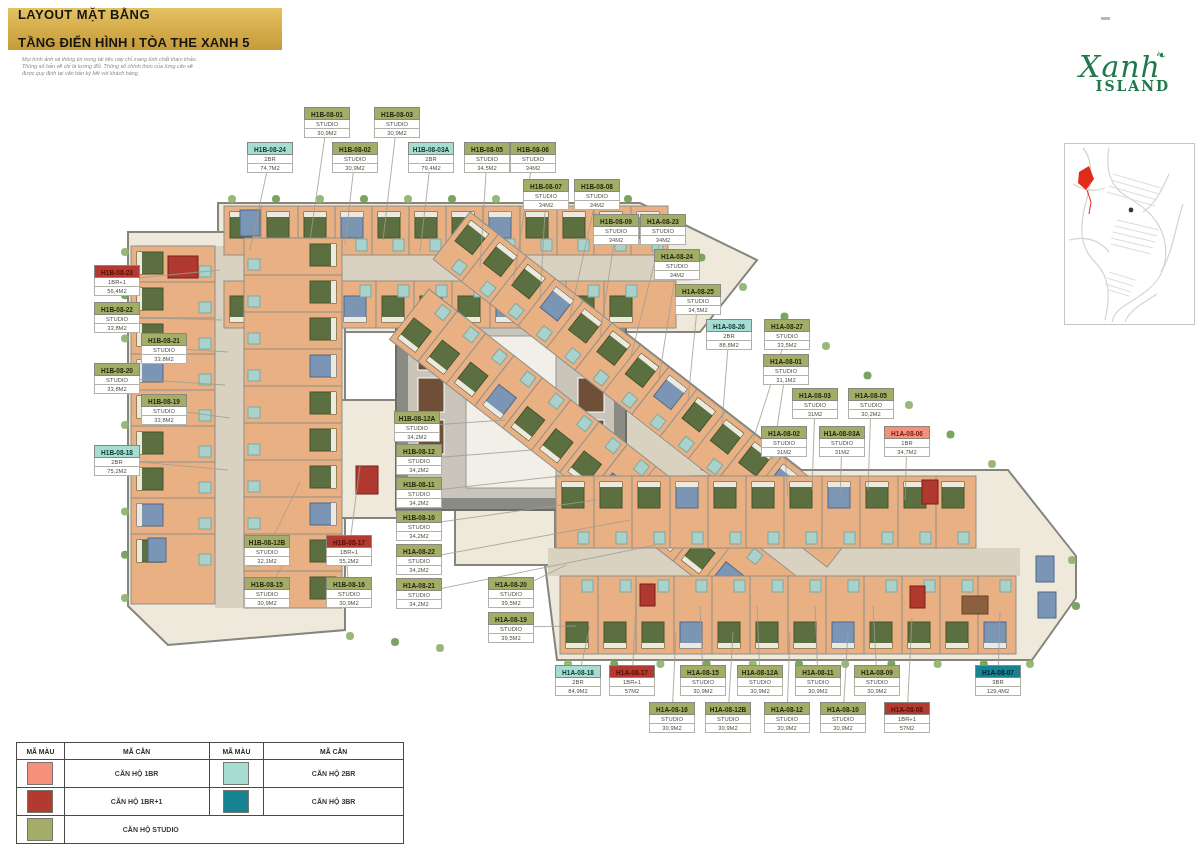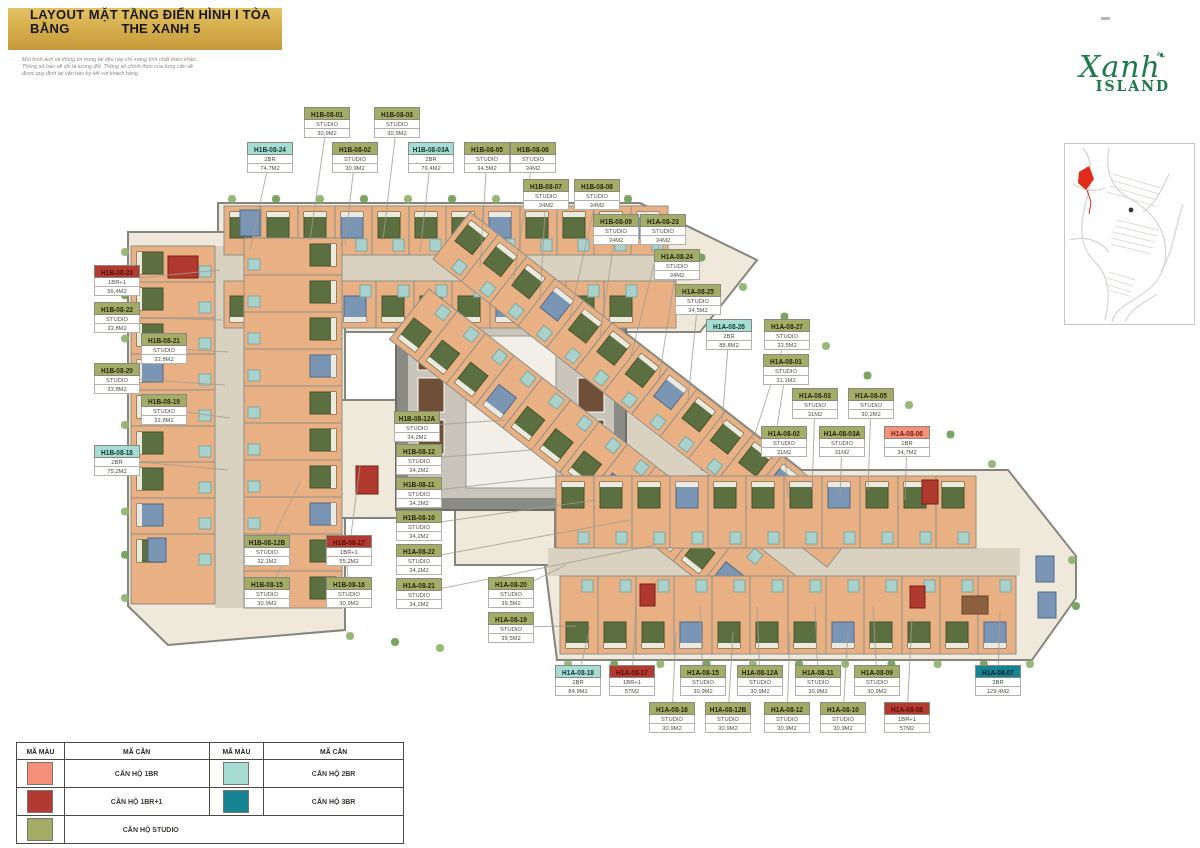--- a/index.html
+++ b/index.html
@@ -1,21 +1,21 @@
 <!DOCTYPE html>
 <html><head>
 <meta charset="utf-8">
 <style>
   html,body{margin:0;padding:0;background:#ffffff;}
   body{width:1200px;height:848px;position:relative;overflow:hidden;
        font-family:"Liberation Sans","DejaVu Sans",sans-serif;-webkit-font-smoothing:antialiased;}
   
   .title-box{position:absolute;left:8px;top:8px;width:274px;height:42px;
      background:linear-gradient(180deg,#e4c263 0%,#d4ab49 55%,#c59a3c 100%);
-     display:flex;flex-direction:row;justify-content:flex-start;padding-left:22px;box-sizing:border-box;}
+     display:flex;flex-direction:column;justify-content:space-between;padding-left:10px;box-sizing:border-box;}
   .title-box .t1{font-weight:bold;font-size:13px;line-height:14px;color:#161610;letter-spacing:.4px;}
   .title-box .t2{font-weight:bold;font-size:13px;line-height:14px;color:#161610;letter-spacing:.2px;}
   .disclaimer{position:absolute;left:22px;top:56px;width:200px;font-style:italic;
      font-size:5.4px;line-height:7px;color:#8a8a85;}
   .corner-mark{position:absolute;left:1101px;top:17px;width:9px;height:3px;background:#9a9a96;opacity:.7;}
   
   .logo{position:absolute;left:1060px;top:52px;width:120px;height:60px;color:#1e7a4b;text-align:center;}
   .logo .script{font-family:"DejaVu Serif","Liberation Serif",serif;font-style:italic;
      font-size:30px;line-height:30px;letter-spacing:1px;}
   .logo .caps{font-family:"DejaVu Serif","Liberation Serif",serif;font-size:14px;letter-spacing:2px;

